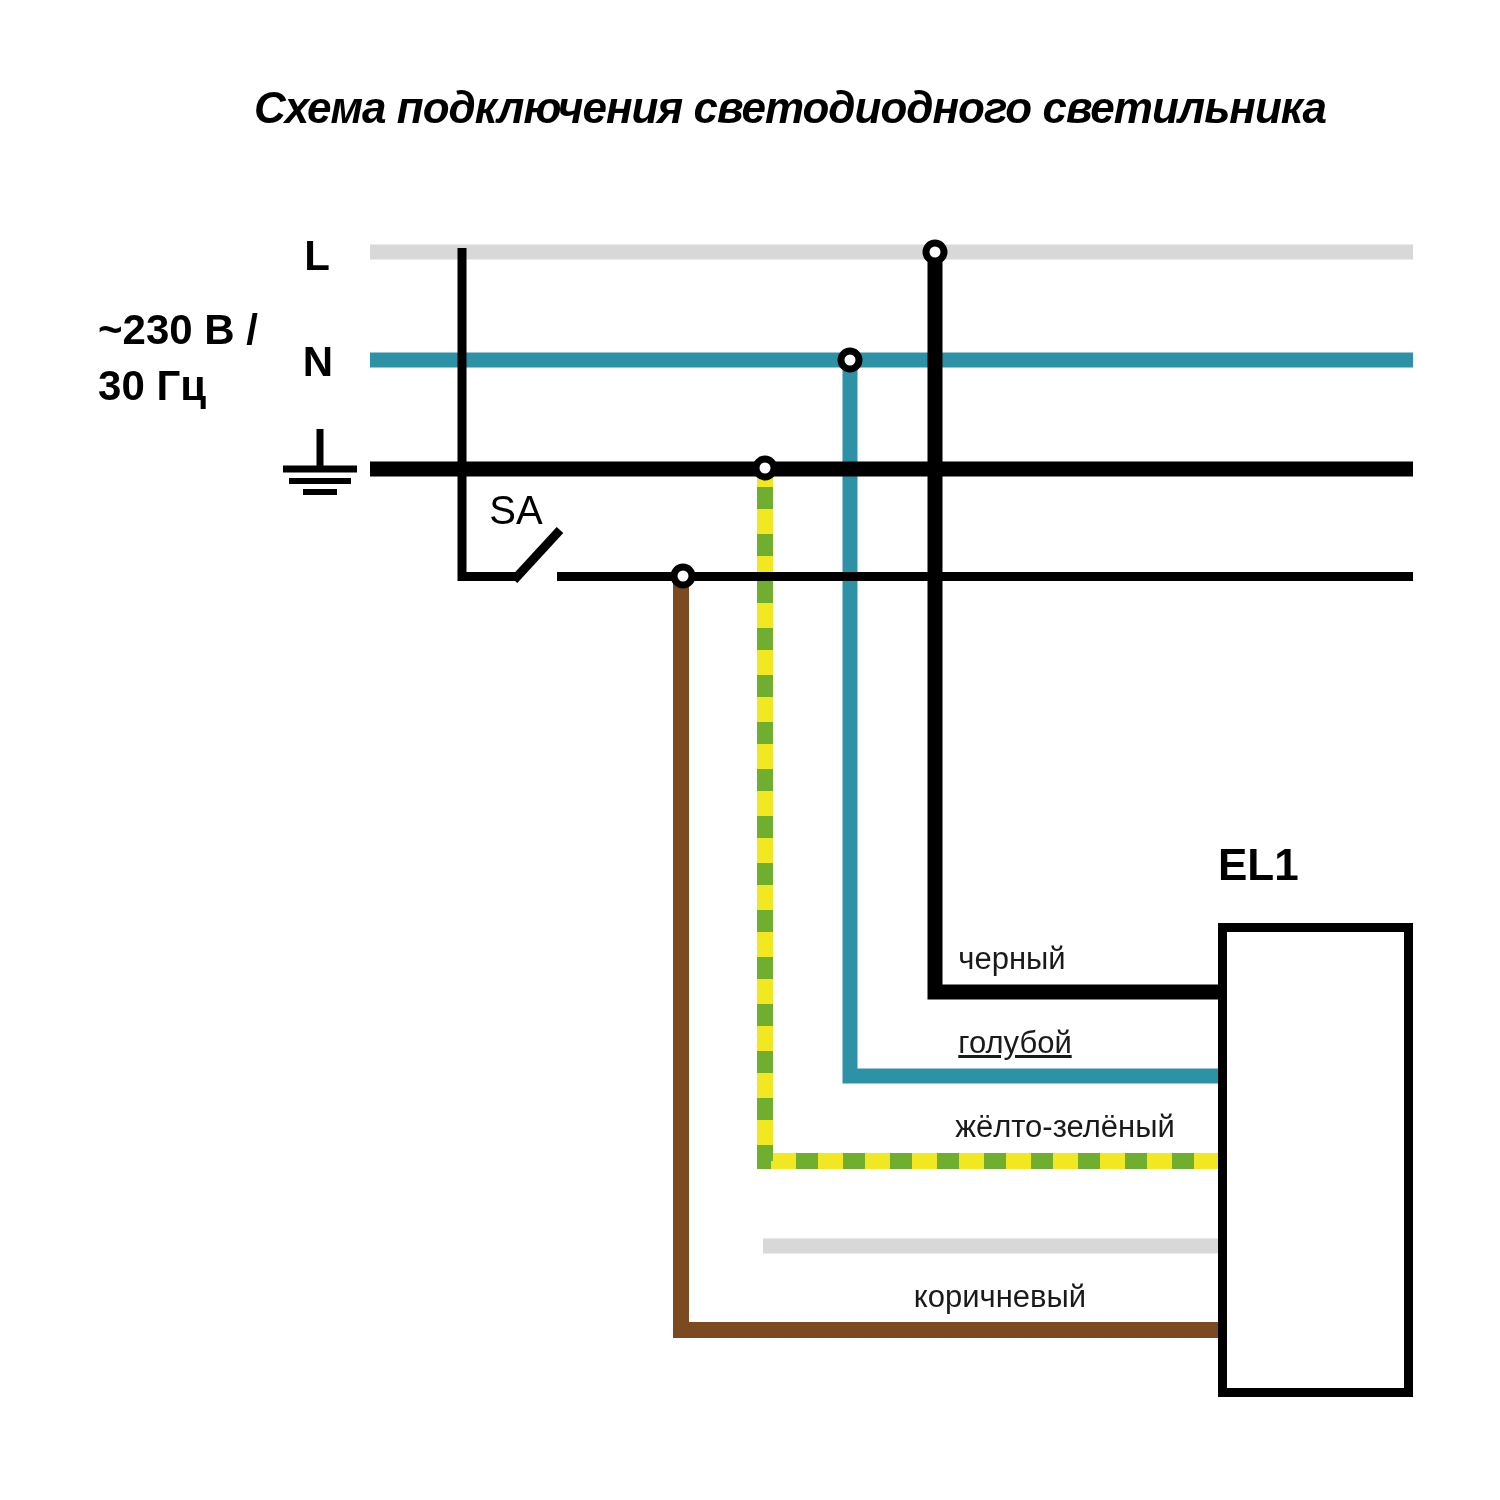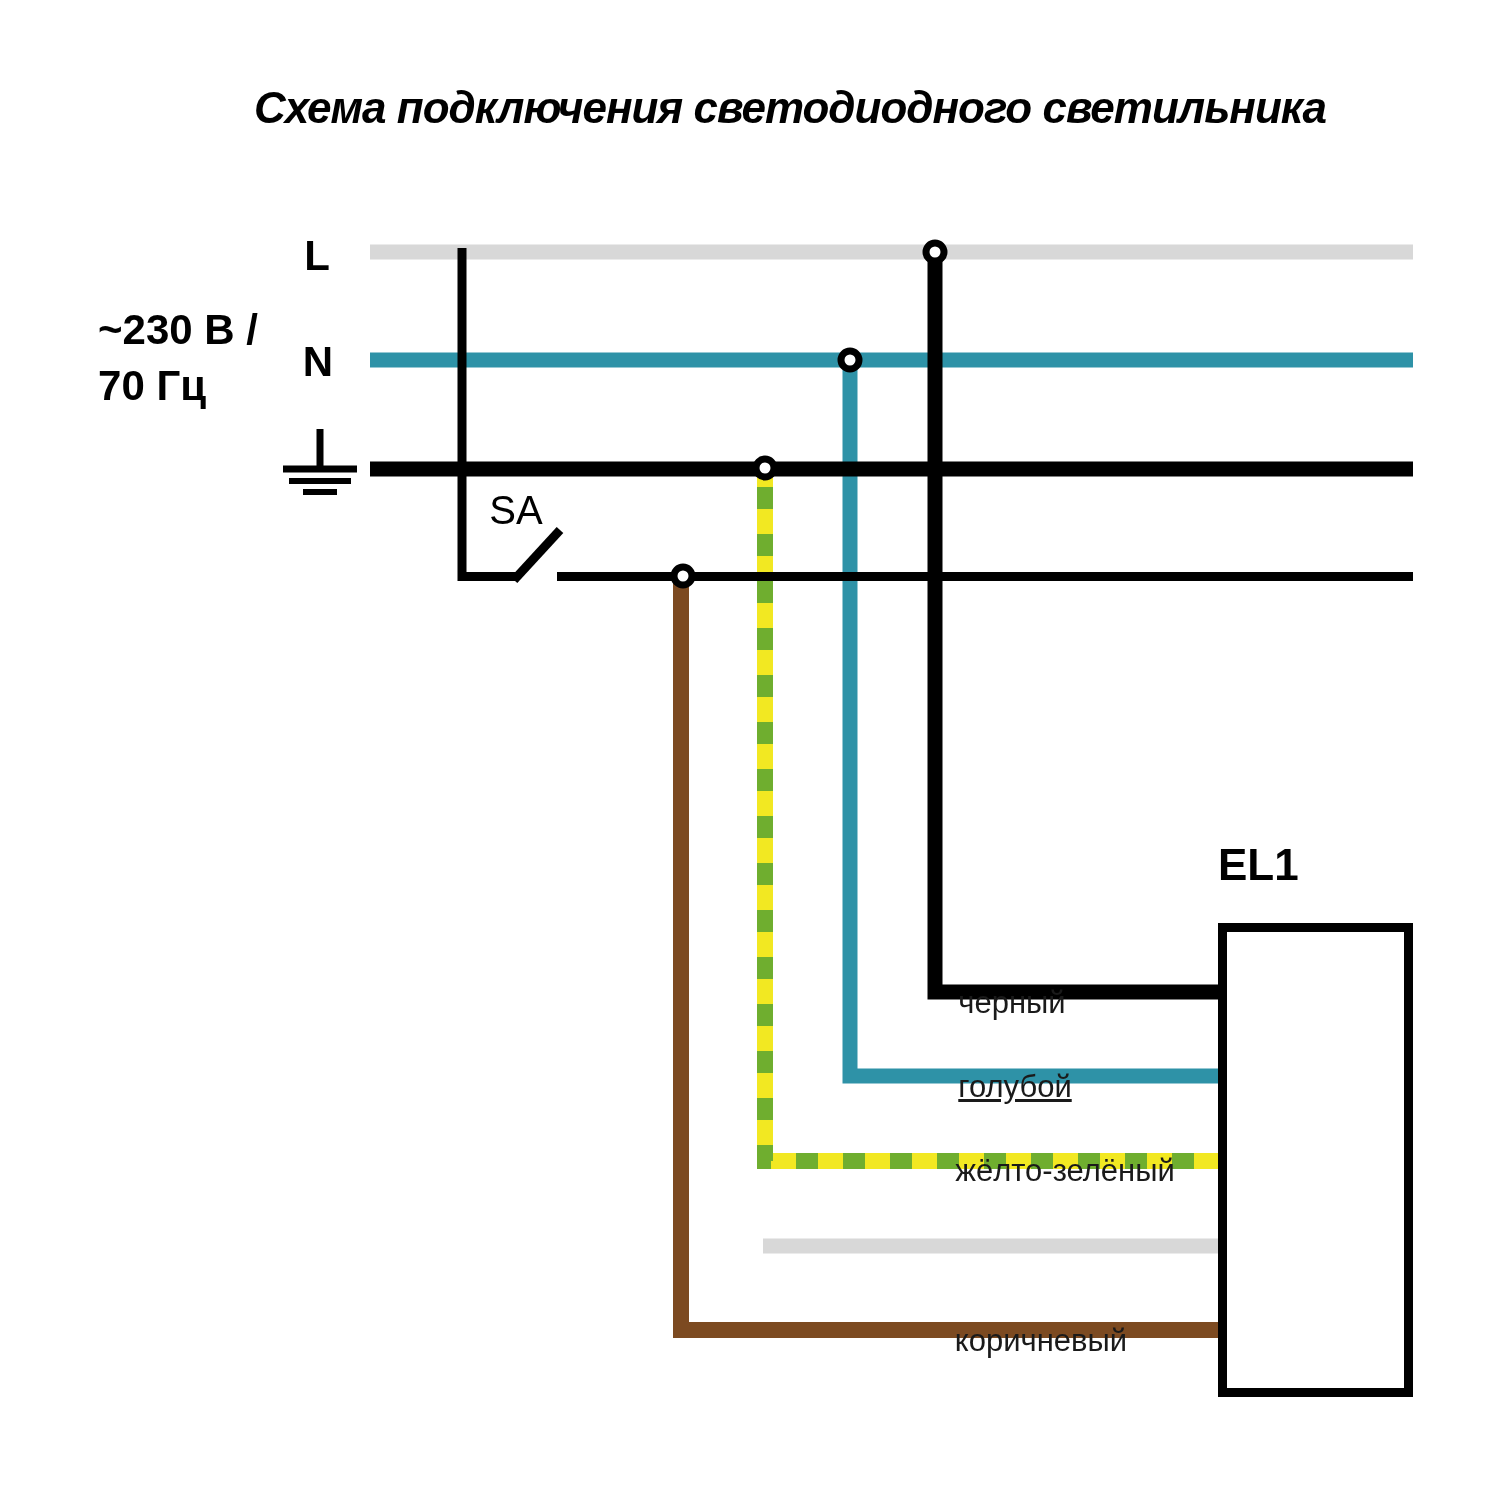--- a/index.html
+++ b/index.html
@@ -15,21 +15,21 @@
     position:absolute;
     transform:translate(-50%,-50%);
     white-space:nowrap;
     color:#000000;
   }
   .title   { font-size:44px; font-weight:700; letter-spacing:-1px; }
   .bigbold { font-size:42px; font-weight:700; }
   .sa      { font-size:40px; font-weight:400; }
   .el1     { font-size:44px; font-weight:700; transform:translate(0,-50%); }
   .voltage { line-height:56px; }
-  .wlabel  { font-size:31px; font-weight:400; color:#1a1a1a;margin-top:44px; }
+  .wlabel  { font-size:31px; font-weight:400; color:#1a1a1a; }
 </style>
 </head>
 <body>
 
 <div class="canvas">
 
   <svg width="1500" height="1500" viewBox="0 0 1500 1500">
 
     <g stroke="#000000" stroke-width="7">
       <path d="M 320 429 V 469" fill="none"></path>
@@ -65,31 +65,31 @@
       <circle cx="683" cy="576" r="9"></circle>
     </g>
   </svg>
 
   <div class="txt title" style="left:790px; top:108px;font-style:italic;">Схема подключения светодиодного светильника</div>
 
   <div class="txt bigbold" style="left:317px; top:256px;">L</div>
 
   <div class="txt bigbold voltage" style="left:178px; top:358px;">
     <div>~230 В /</div>
-    <div>70 Гц</div>
+    <div>30 Гц</div>
   </div>
 
   <div class="txt bigbold" style="left:318px; top:362px;">N</div>
 
   <div class="txt sa" style="left:516px; top:510px;">SA</div>
 
   <div class="txt el1" style="left:1218px; top:865px;">EL1</div>
 
   <div class="txt wlabel" style="left:1012px; top:959px;">черный</div>
 
   <div class="txt wlabel" style="left:1015px; top:1043px;text-decoration:underline;">голубой</div>
 
   <div class="txt wlabel" style="left:1065px; top:1127px;">жёлто-зелёный</div>
 
 
-  <div class="txt wlabel" style="left:1041px; top:1297px;">коричневый</div>
+  <div class="txt wlabel" style="left:1000px; top:1297px;">коричневый</div>
 
 </div>
 
 </body></html>

